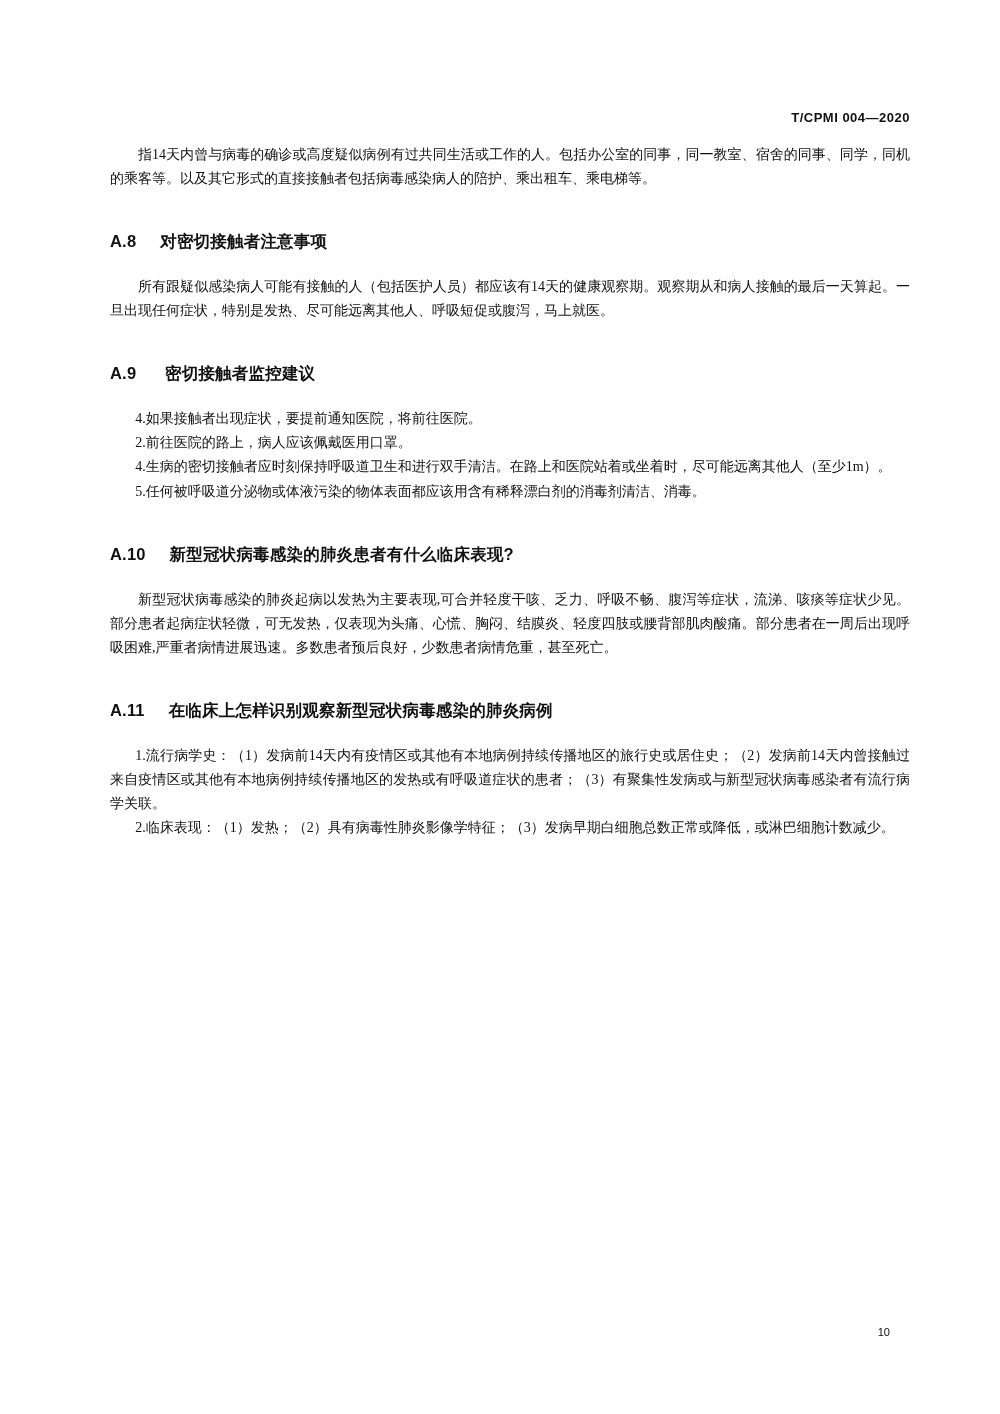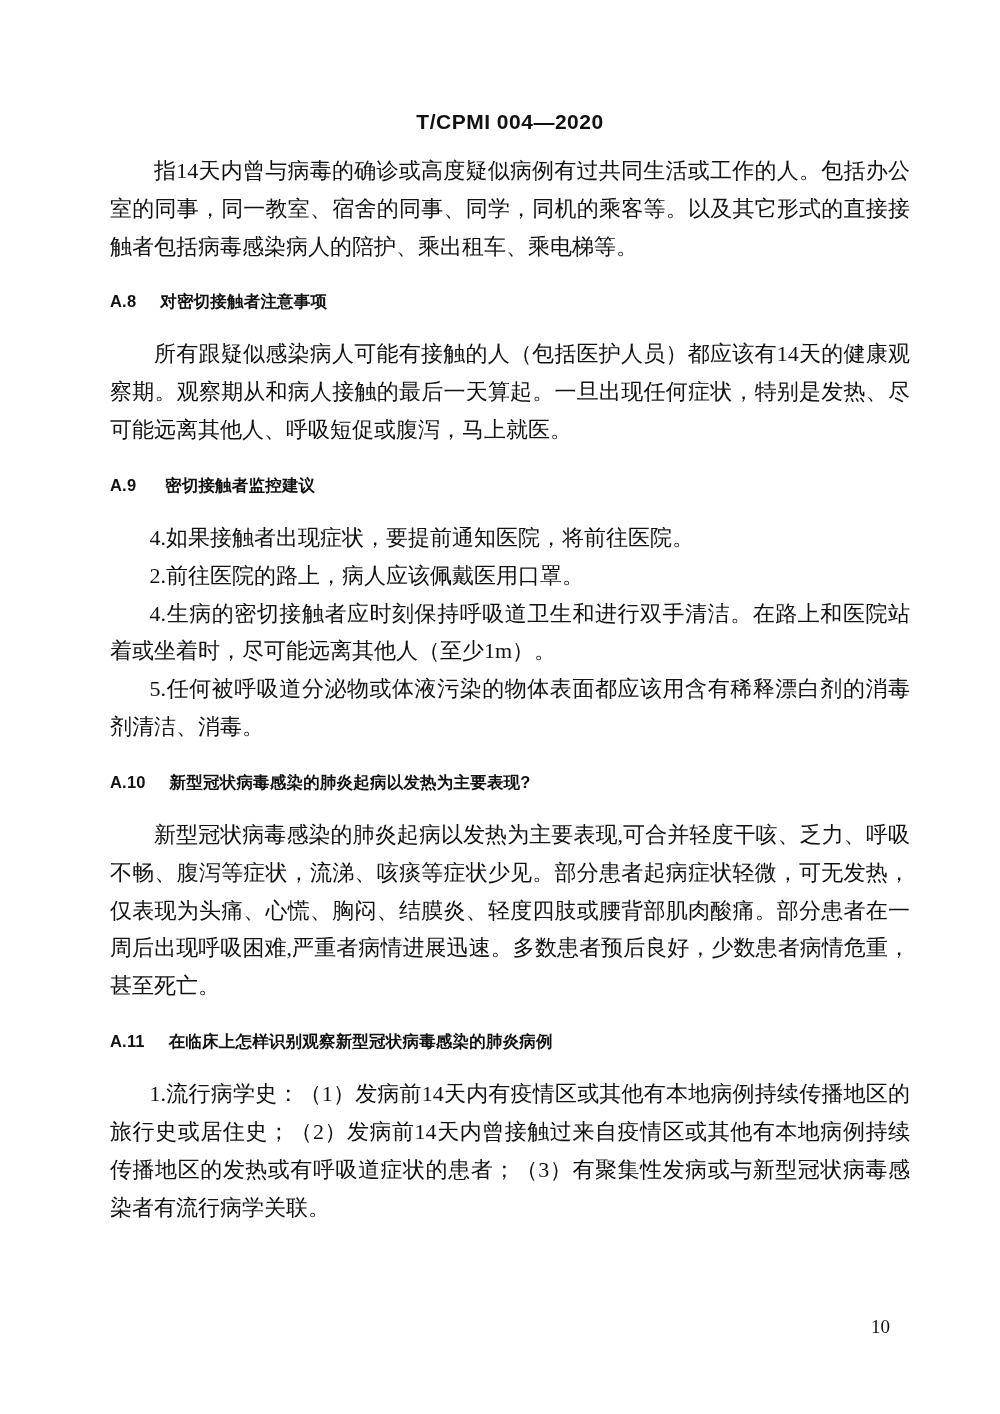--- a/index.html
+++ b/index.html
@@ -22,63 +22,63 @@
     box-sizing: border-box;
     padding: 0;
   }
   .content {
     position: absolute;
     left: 110px;
     top: 110px;
     width: 800px;
   }
   .header-line {
-    text-align: center;
+    text-align: right;
     font-family: "Liberation Sans", "DejaVu Sans", sans-serif;
-    font-size: 21px;
+    font-size: 13px;
     letter-spacing: 0.5px;
     color: #111;
     margin-bottom: 18px;
     font-weight: 600;
   }
   p {
     margin: 0;
-    font-size: 22px;
+    font-size: 14px;
     line-height: 1.72;
     text-align: justify;
     text-justify: inter-ideograph;
     color: #111;
   }
   .indent {
     text-indent: 2em;
   }
   .section-title {
     font-family: "Liberation Sans", "DejaVu Sans", sans-serif;
     font-weight: bold;
     font-size: 16.5px;
     color: #111;
-    margin-top: 26px;
+    margin-top: 40px;
     margin-bottom: 22px;
     letter-spacing: 0.2px;
   }
   .block {
     margin-bottom: 4px;
   }
   .list-block p {
     text-indent: 1.8em;
   }
   .gap-after {
     margin-bottom: 24px;
   }
   .page-number {
     position: absolute;
     right: 110px;
     bottom: 76px;
-    font-family: Liberation Serif, serif;
-    font-size: 19px;
+    font-family: Liberation Sans, sans-serif;
+    font-size: 11px;
     color: #111;
   }
 </style>
 </head>
 <body>
 
 <div class="page">
   <div class="content">
 
     <div class="header-line">T/CPMI 004—2020</div>
@@ -104,31 +104,32 @@
     <div class="block list-block gap-after">
       <p>4.如果接触者出现症状，要提前通知医院，将前往医院。</p>
       <p>2.前往医院的路上，病人应该佩戴医用口罩。</p>
       <p>4.生病的密切接触者应时刻保持呼吸道卫生和进行双手清洁。在路上和医院站着或坐着时，尽可能远离其他人（至少1m）。</p>
       <p>5.任何被呼吸道分泌物或体液污染的物体表面都应该用含有稀释漂白剂的消毒剂清洁、消毒。</p>
     </div>
 
     <div class="section-title">
       <span>A.10</span>
       &nbsp;&nbsp;&nbsp;
-      <span>新型冠状病毒感染的肺炎起病以发热为主要表现?</span>
+      <span>新型冠状病毒感染的肺炎患者有什么临床表现?</span>
     </div>
     <div class="block gap-after">
       <p class="indent">新型冠状病毒感染的肺炎起病以发热为主要表现,可合并轻度干咳、乏力、呼吸不畅、腹泻等症状，流涕、咳痰等症状少见。部分患者起病症状轻微，可无发热，仅表现为头痛、心慌、胸闷、结膜炎、轻度四肢或腰背部肌肉酸痛。部分患者在一周后出现呼吸困难,严重者病情进展迅速。多数患者预后良好，少数患者病情危重，甚至死亡。</p>
     </div>
 
     <div class="section-title">
       <span>A.11</span>
       &nbsp;&nbsp;&nbsp;
       <span>在临床上怎样识别观察新型冠状病毒感染的肺炎病例</span>
     </div>
     <div class="block list-block">
       <p>1.流行病学史：（1）发病前14天内有疫情区或其他有本地病例持续传播地区的旅行史或居住史；（2）发病前14天内曾接触过来自疫情区或其他有本地病例持续传播地区的发热或有呼吸道症状的患者；（3）有聚集性发病或与新型冠状病毒感染者有流行病学关联。</p>
+      <p>2.临床表现：（1）发热；（2）具有病毒性肺炎影像学特征；（3）发病早期白细胞总数正常或降低，或淋巴细胞计数减少。</p>
     </div>
 
   </div>
 
   <div class="page-number">10</div>
 </div>
 
 </body></html>

